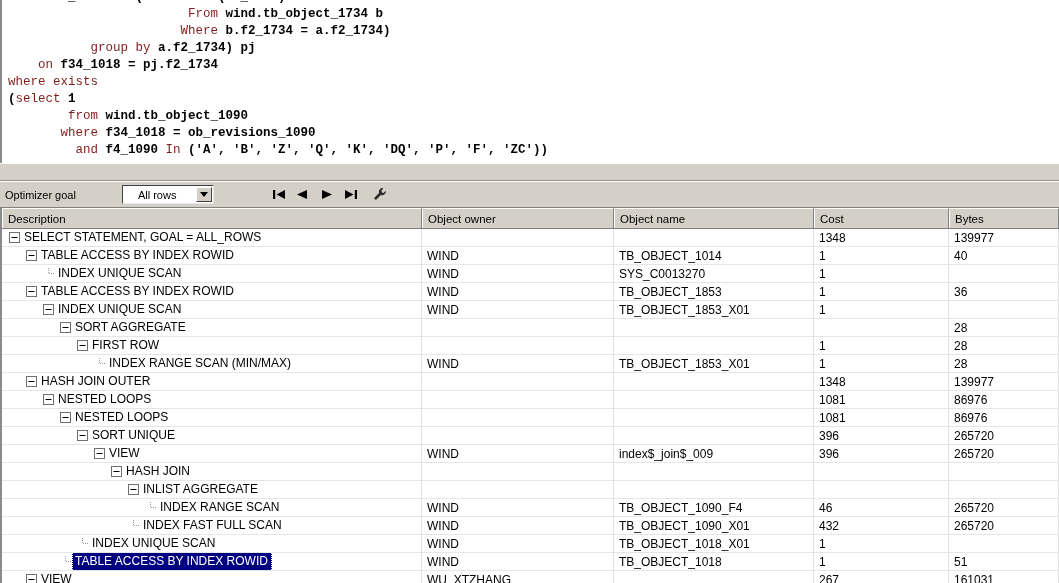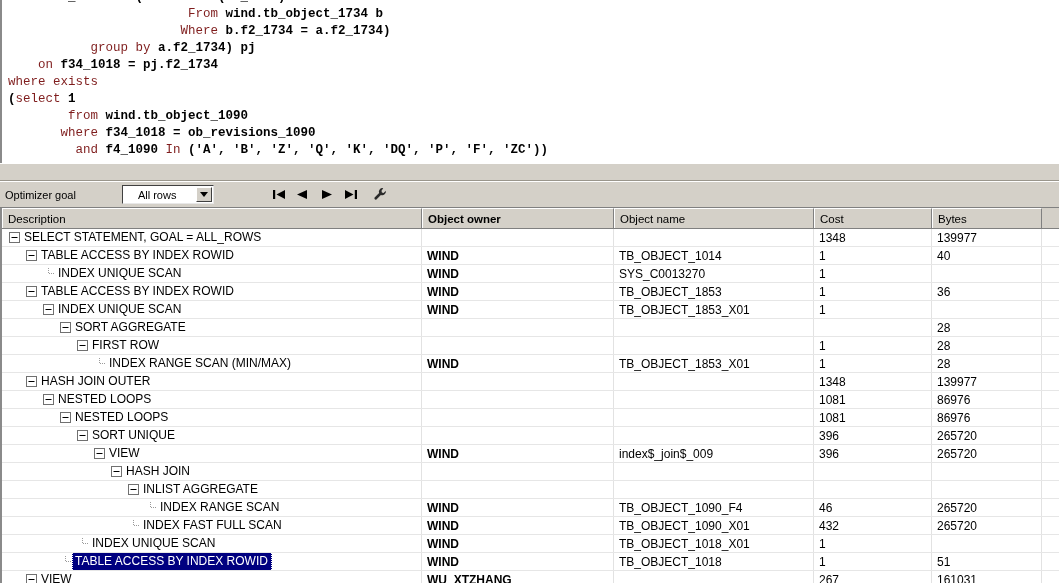--- a/index.html
+++ b/index.html
@@ -167,23 +167,23 @@
     line-height: 17px;
   }
   .row.selected .desc-text {
     background: #000080;
     color: #ffffff;
     outline: 1px dotted #000080;
   }
 
   
   .c-desc  { width: 420px; }
-  .c-owner { width: 192px; font-weight: bold; }
+  .c-owner { width: 192px; }
   .c-name  { width: 200px; }
-  .c-cost  { width: 118px; }
+  .c-cost  { width: 135px; }
   .c-bytes { width: 110px; }
 </style>
 </head>
 <body>
 
 <div id="sql-pane">
   <div id="sql-code"><div><span class="plain">where f2_1734 =  (select max(f2_1734)</span></div><div><span class="plain">                        </span><span class="kw">From</span><span class="plain"> wind.tb_object_1734 b</span></div><div><span class="plain">                       </span><span class="kw">Where</span><span class="plain"> b.f2_1734 = a.f2_1734)</span></div><div><span class="plain">           </span><span class="kw">group by</span><span class="plain"> a.f2_1734) pj</span></div><div><span class="plain">    </span><span class="kw">on</span><span class="plain"> f34_1018 = pj.f2_1734</span></div><div><span class="kw">where exists</span></div><div><span class="plain">(</span><span class="kw">select</span><span class="plain"> 1</span></div><div><span class="plain">        </span><span class="kw">from</span><span class="plain"> wind.tb_object_1090</span></div><div><span class="plain">       </span><span class="kw">where</span><span class="plain"> f34_1018 = ob_revisions_1090</span></div><div><span class="plain">         </span><span class="kw">and</span><span class="plain"> f4_1090 </span><span class="kw">In</span><span class="plain"> ('A', 'B', 'Z', 'Q', 'K', 'DQ', 'P', 'F', 'ZC'))</span></div></div>
 </div>
 
 <div id="toolbar"></div>

